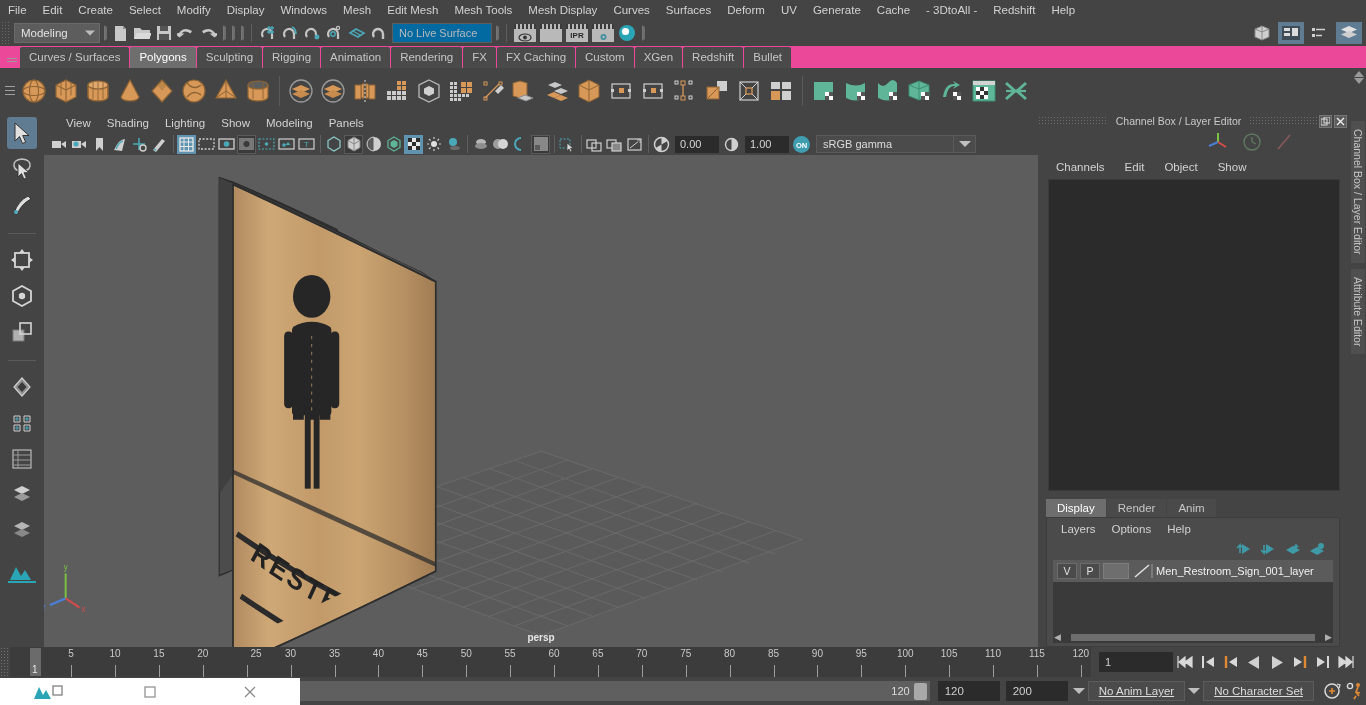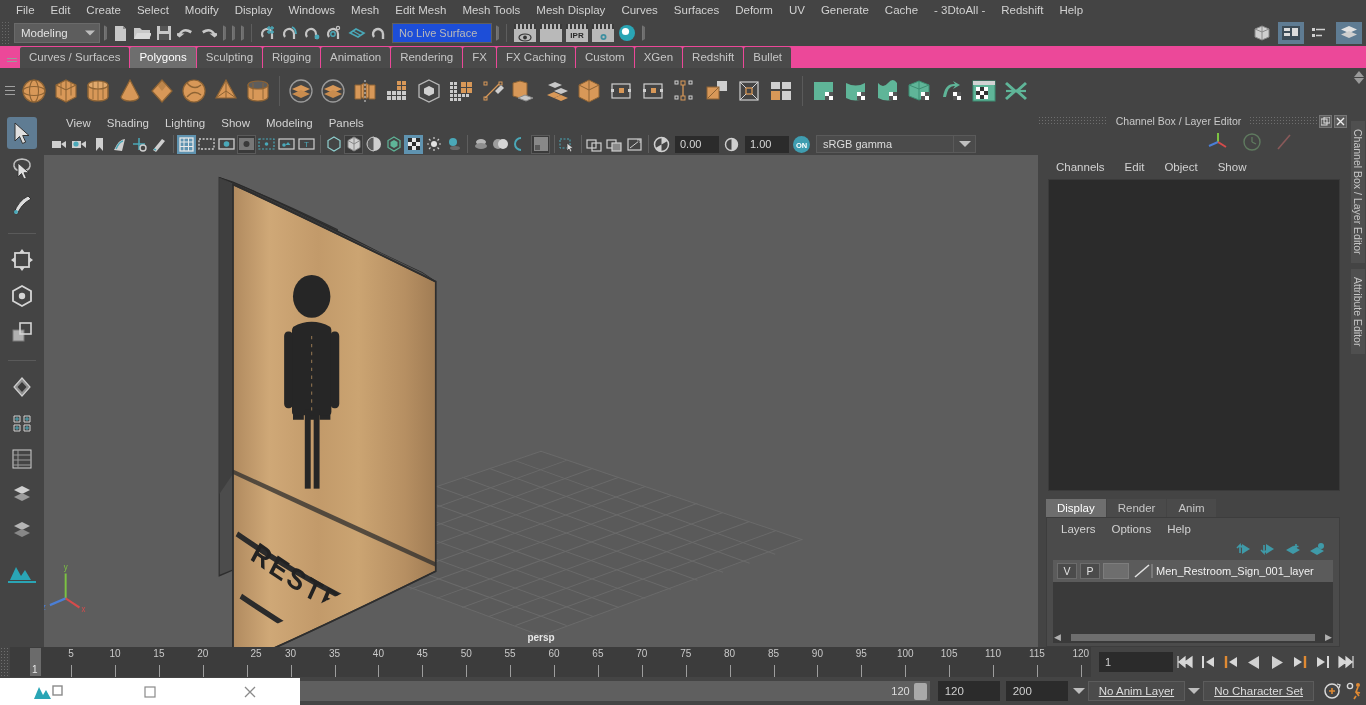--- a/index.html
+++ b/index.html
@@ -8,21 +8,21 @@
     background: #444444;
     font-family: "Liberation Sans", sans-serif;
     overflow: hidden;
     -webkit-font-smoothing: antialiased;
   }
   .app { width: 1366px; height: 705px; position: relative; display: flex; flex-direction: column; background:#444; }
 
   
   .menubar {
     height: 20px; background: #444444; display: flex; align-items: center;
-    padding-left: 8px; flex-shrink: 0;
+    flex-shrink: 0;
   }
   .menubar .mi {
     font-size: 11.5px; color: #d2d2d2; padding: 0 8px; line-height: 20px;
     white-space: nowrap; cursor: default;
   }
 
   
   .statusline {
     height: 26px; background: #444444; display: flex; align-items: center;
     flex-shrink: 0; padding-left: 2px; position: relative;
@@ -48,21 +48,21 @@
   }
   .sep-tick::after{
     content:""; position:absolute; left:3px; top:1px; width:2px; height:16px;
     border-left:1px solid #767676; border-radius:2px;
     clip-path: polygon(0 0, 100% 12%, 100% 88%, 0 100%);
     background:#6d6d6d;
   }
   .sicon { width:22px; height:22px; flex-shrink:0; display:flex; align-items:center; justify-content:center; }
   .sicon svg { display:block; }
   .nolive {
-    height: 20px; width: 100px; background: #1d4ed8; border: 1px solid #5e5e5e;
+    height: 20px; width: 100px; background: #0369a1; border: 1px solid #5e5e5e;
     color: #b9b9b9; font-size: 11px; display: flex; align-items: center;
     padding-left: 6px; margin-left:3px; flex-shrink:0;
   }
   .rbtn {
     width: 22px; height: 18px; background: #b9b9b9; margin: 0 2px;
     position: relative; flex-shrink:0; display:flex; align-items:flex-end; justify-content:center;
   }
   .rbtn .film { position:absolute; top:0; left:0; right:0; height:5px;
     background: repeating-linear-gradient(90deg,#3a3a3a 0 2px,#b9b9b9 2px 4px);}
   .rbtn .body { font-size:8px; color:#2a2a2a; font-weight:bold; margin-bottom:2px;}

